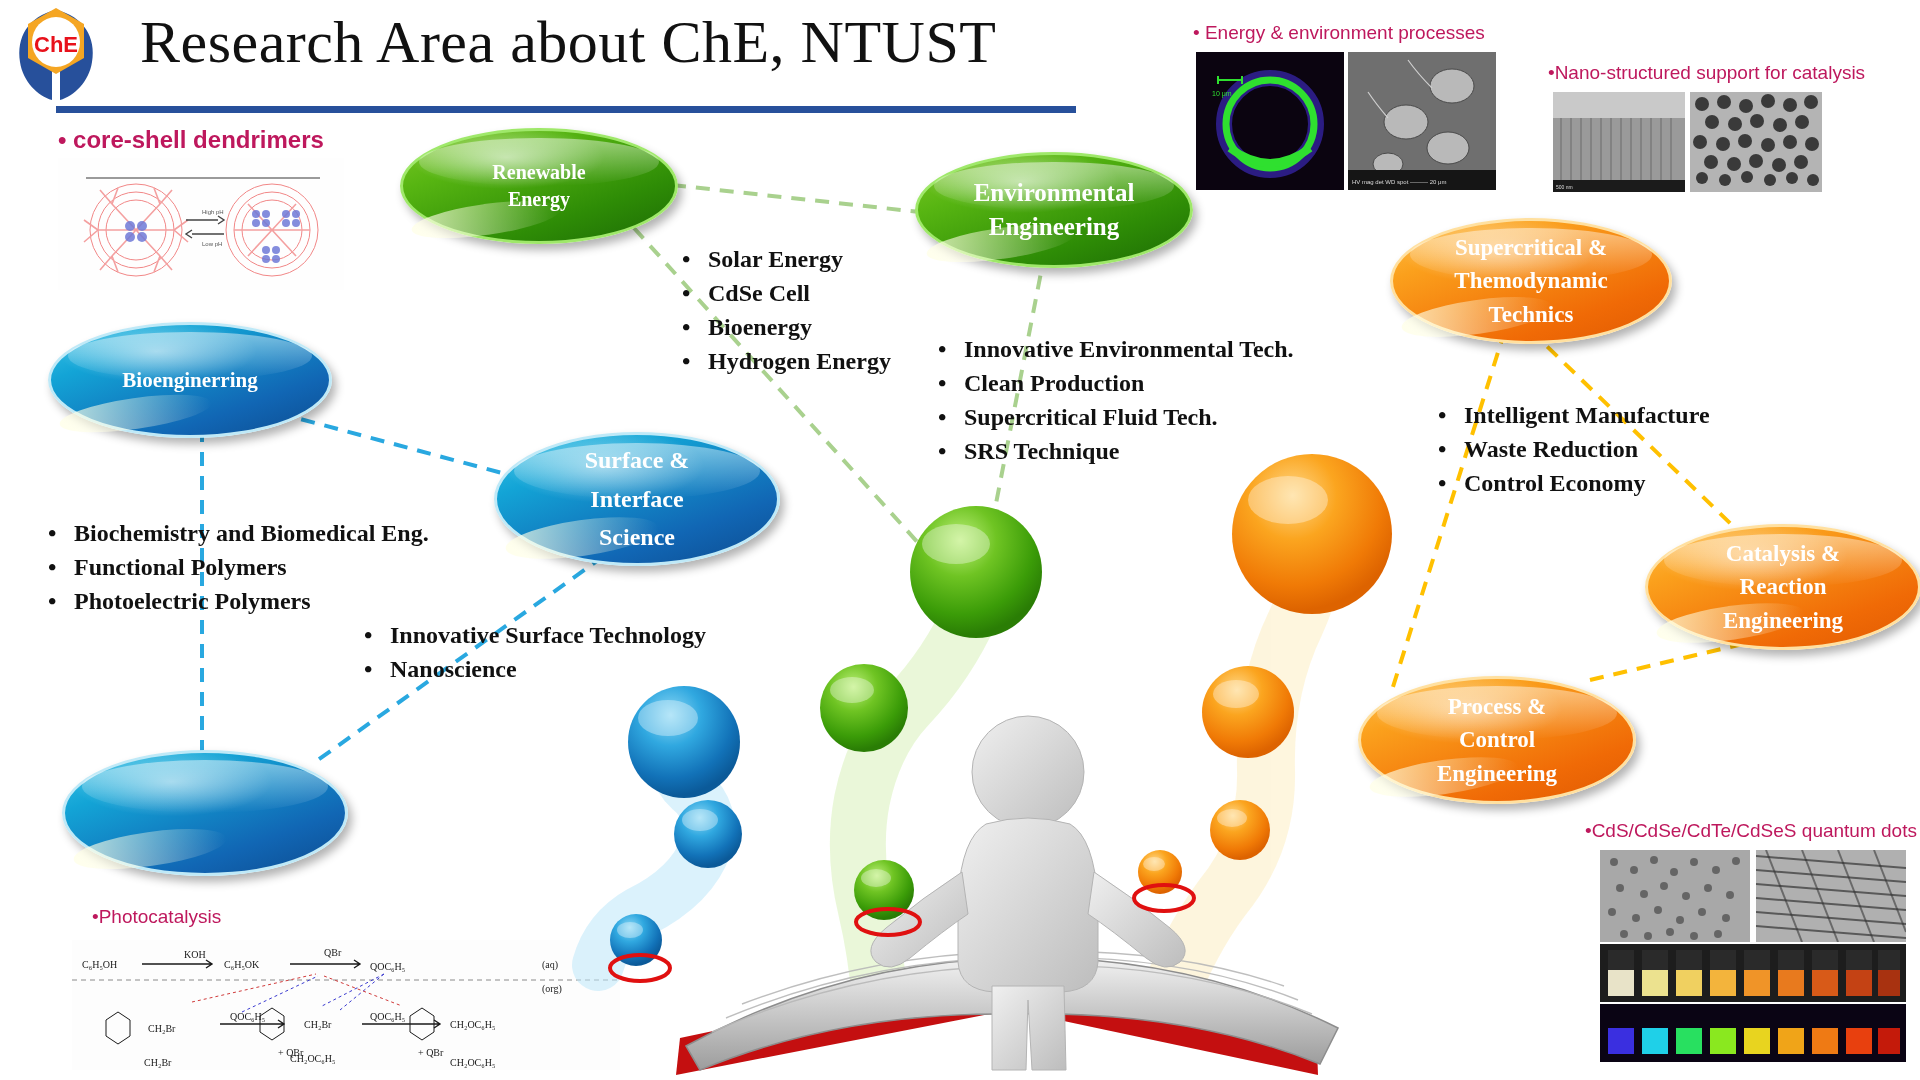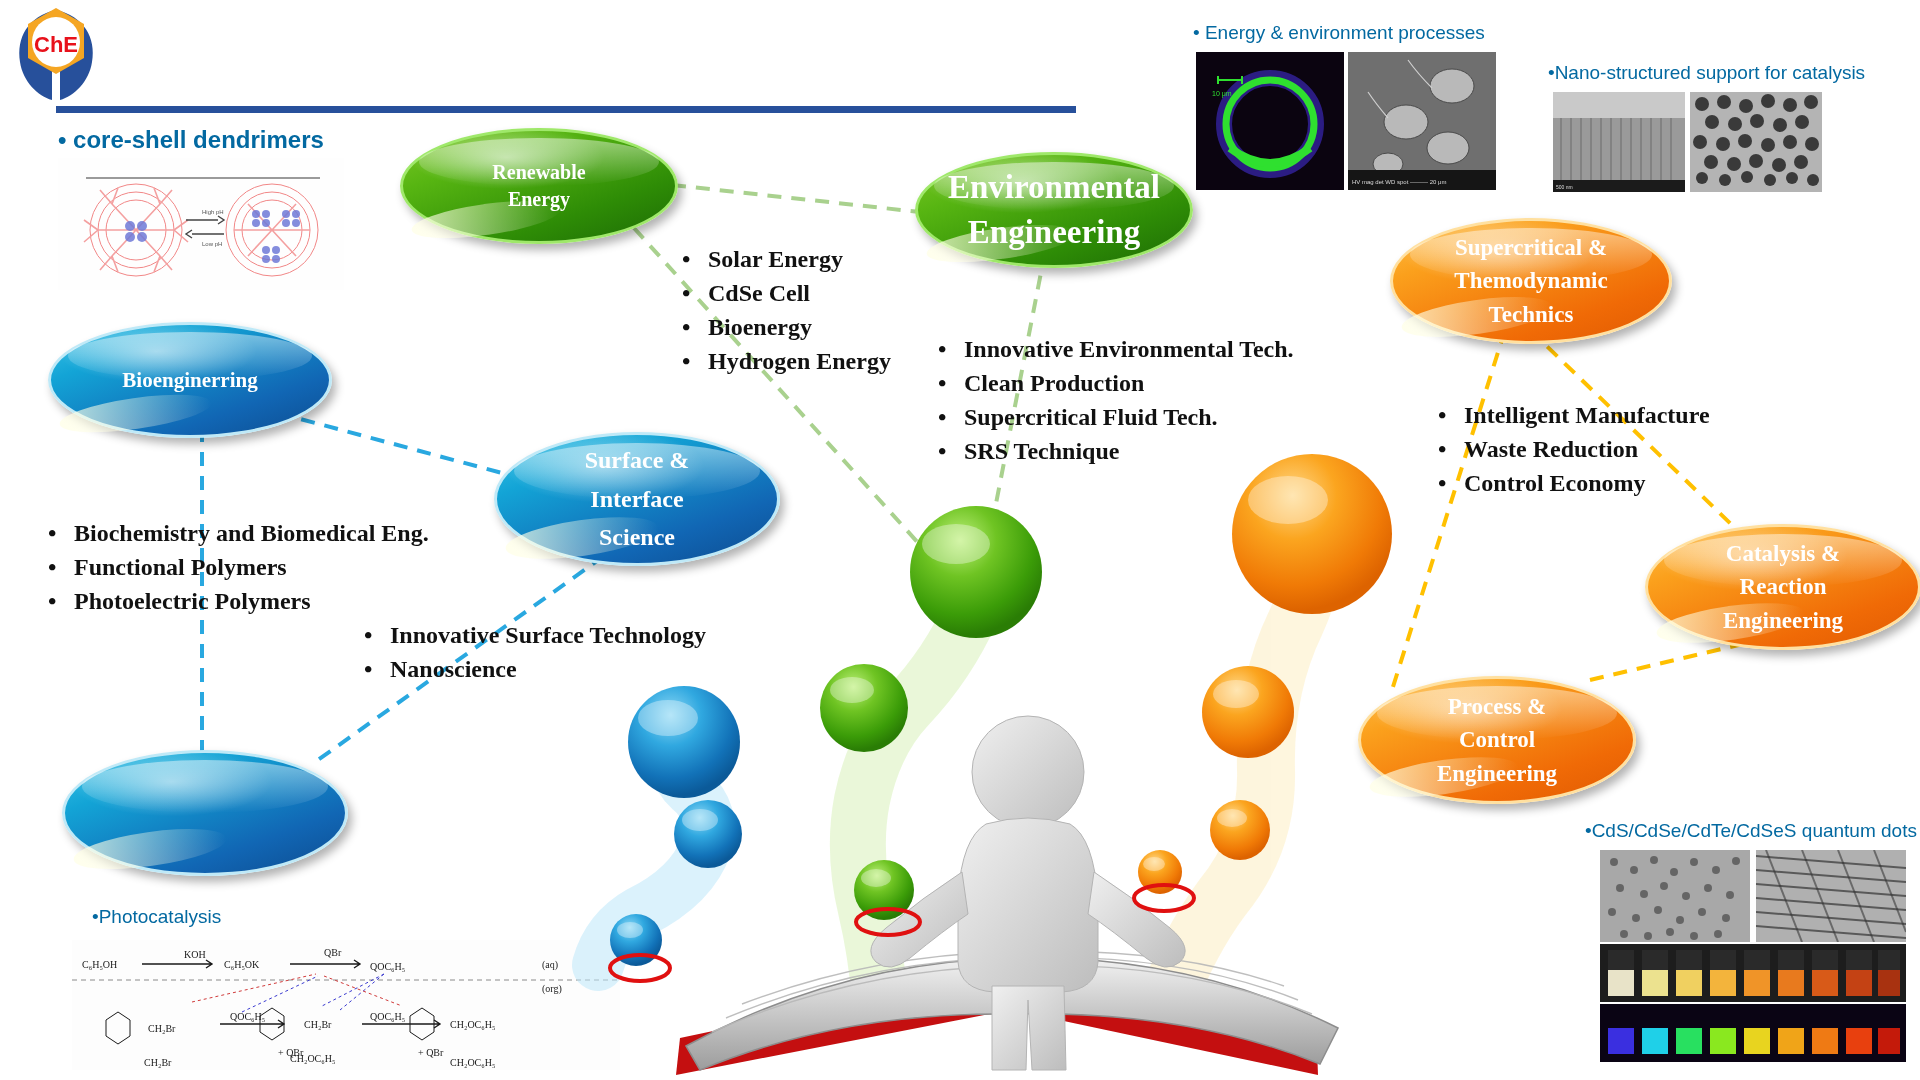--- a/index.html
+++ b/index.html
@@ -17,21 +17,21 @@
     font-size:60px;color:#111;letter-spacing:.5px;white-space:nowrap;
   }
   .title-rule{
     position:absolute;left:56px;top:106px;width:1020px;height:7px;
     background:#27509b;
   }
 
   
   .caption{
     position:absolute;font-family:"Liberation Sans", sans-serif;
-    font-size:19px;color:#0369a1;font-weight:400;white-space:nowrap;
+    font-size:19px;color:#be185d;font-weight:400;white-space:nowrap;
   }
   .caption.big{font-size:24px;font-weight:bold;}
 
   
   .photo{position:absolute;overflow:hidden;}
 
   
   .node{
     position:absolute;border-radius:50%;
     display:flex;align-items:center;justify-content:center;
@@ -94,20 +94,21 @@
 
   <div class="logo">
     <svg viewBox="0 0 96 104" width="96" height="104">
       <path d="M48 8 C20 14 8 36 12 60 C15 80 30 94 44 98 L44 66 L48 62 L52 66 L52 98 C66 94 81 80 84 60 C88 36 76 14 48 8 Z" fill="#27509b"></path>
       <path d="M48 6 L76 22 L76 56 L48 72 L20 56 L20 22 Z" fill="#f5a623"></path>
       <ellipse cx="48" cy="40" rx="24" ry="25" fill="#ffffff"></ellipse>
       <text x="48" y="50" font-family="Liberation Sans, sans-serif" font-size="22" font-weight="bold" fill="#e8111b" text-anchor="middle">ChE</text>
     </svg>
   </div>
 
+  <div class="title">Research Area about ChE, NTUST</div>
   <div class="title-rule"></div>
 
   <svg class="links">
 
     <line x1="672" y1="185" x2="920" y2="212" stroke="#a9d18e" stroke-width="4" stroke-dasharray="14 10"></line>
 
     <line x1="634" y1="228" x2="930" y2="556" stroke="#a9d18e" stroke-width="4" stroke-dasharray="14 10"></line>
 
     <line x1="1045" y1="252" x2="985" y2="560" stroke="#a9d18e" stroke-width="4" stroke-dasharray="14 10"></line>
 
@@ -269,21 +270,21 @@
 
   <div class="node green" style="left:400px;top:128px;width:272px;height:110px;font-size:20px;">
     <div class="gloss"></div>
     <div class="rim"></div>
     <div style="position:relative;z-index:2;">
       <span>Renewable</span>
       <span>Energy</span>
     </div>
   </div>
 
-  <div class="node green" style="left:915px;top:152px;width:272px;height:110px;font-size:33px;">
+  <div class="node green" style="left:915px;top:152px;width:272px;height:110px;font-size:25px;">
     <div class="gloss"></div>
     <div class="rim"></div>
     <div style="position:relative;z-index:2;">
       <span>Environmental</span>
       <span>Engineering</span>
     </div>
   </div>
 
   <div class="node blue" style="left:48px;top:322px;width:278px;height:110px;font-size:21px;">
     <div class="gloss"></div>

